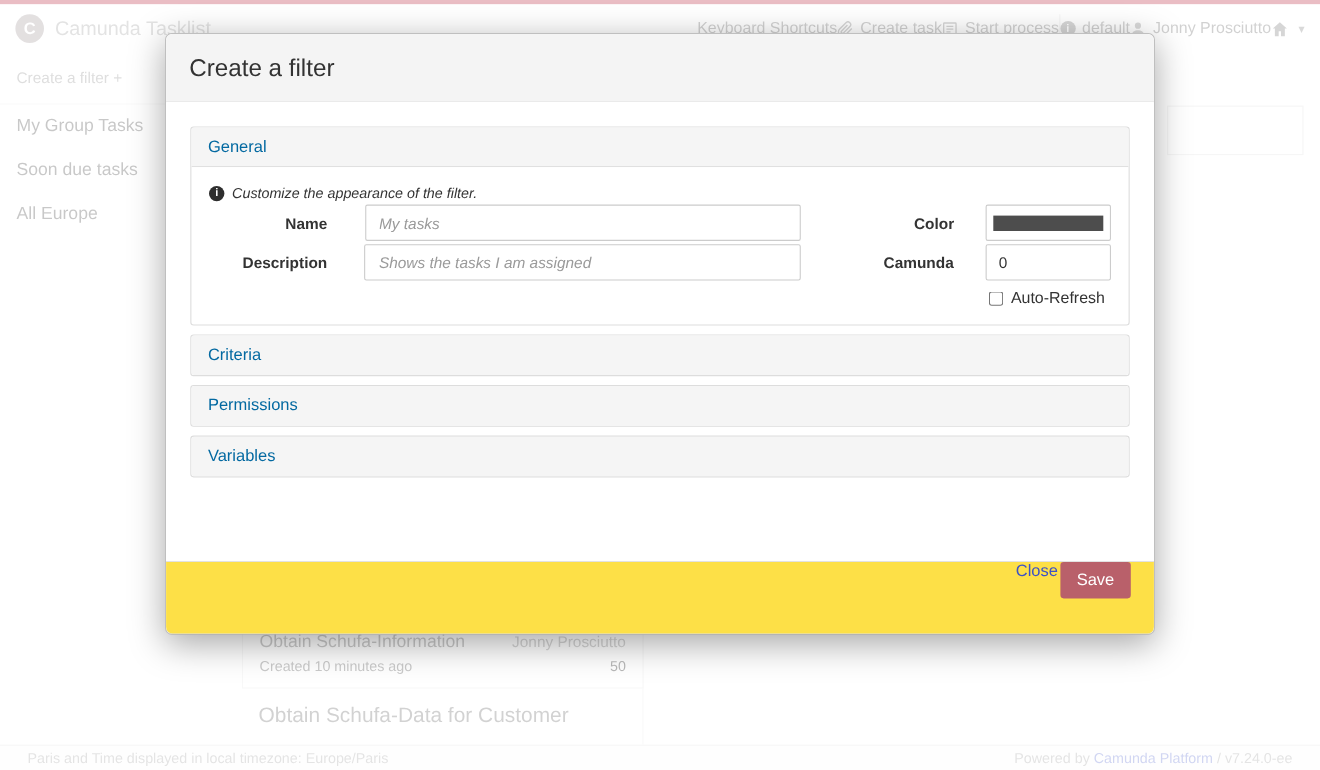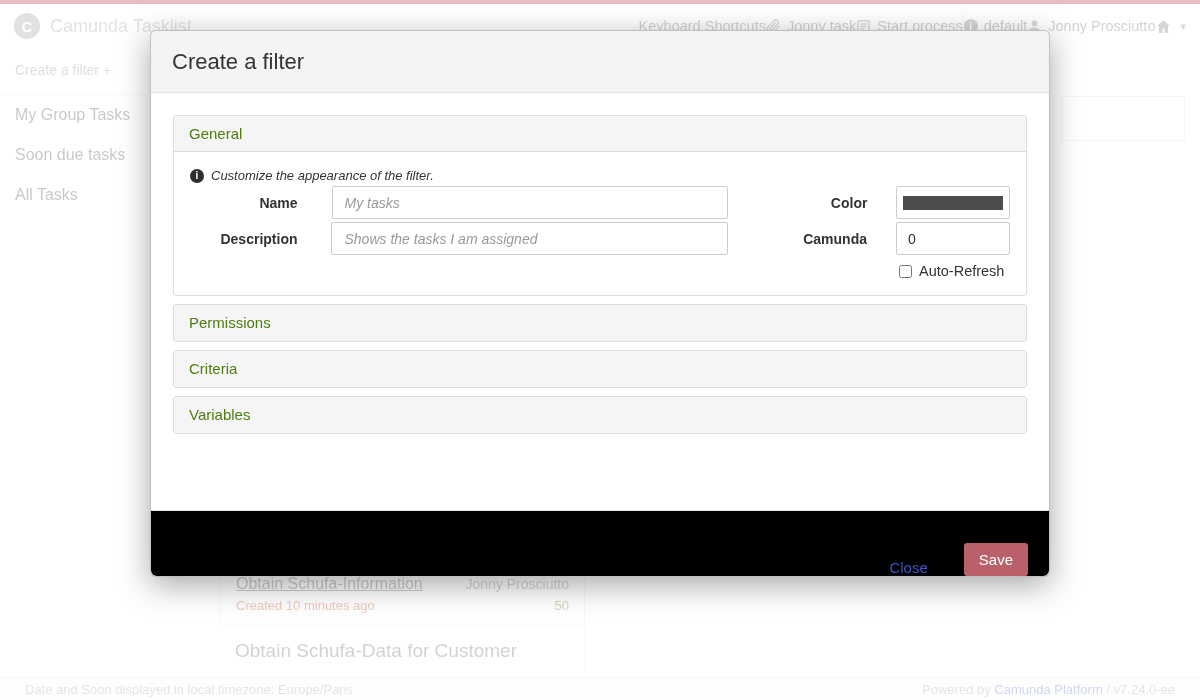--- a/index.html
+++ b/index.html
@@ -23,61 +23,61 @@
   .sidebar { position:absolute; top:48px; left:0; width:220px; }
   .create-filter { padding:14px 16px 16px 15px; font-size:14px; color:#8a8a8a; border-bottom:1px solid #e9e9e9; cursor:pointer; }
   .filter-item { height:40px; line-height:40px; padding-left:15px; font-size:16px; color:#3c3c3c; cursor:pointer; }
   .filter-item--selected { border-left:4px solid #c9545c; padding-left:11px; }
 
   .search-panel { position:absolute; left:1061px; top:96px; width:124px; height:45px; background:#fff; border:1px solid #ddd; }
 
   .tasks-col-border { position:absolute; left:584px; top:560px; bottom:23px; width:1px; background:#e8e8e8; }
   .task-card { position:absolute; left:220px; top:568px; width:365px; height:58px; background:#fff; border:1px solid #e4e4e4; padding:6px 15px 0 15px; }
   .task-row { display:flex; justify-content:space-between; align-items:baseline; }
-  .task-title { font-size:16px; color:#4a4a4a;text-decoration:underline; }
+  .task-title { font-size:16px; color:#4a4a4a; }
   .task-assignee { font-size:14px; color:#6f6f6f; }
-  .task-created { font-size:13px; color:#c2410c; margin-top:5px; }
-  .task-priority { font-size:13px; color:#4d7c0f; }
+  .task-created { font-size:13px; color:#404040; margin-top:5px; }
+  .task-priority { font-size:13px; color:#000000; }
   .detail-title { position:absolute; left:235px; top:640px; font-size:19px; color:#5e5e5e; }
 
   .page-footer { position:absolute; left:0; right:0; bottom:0; height:23px; border-top:1px solid #e2e2e2; background:#fcfcfc; display:flex; justify-content:space-between; align-items:center; padding:0 25px; font-size:13px; color:#9d9d9d; }
   .tz-value { }
   .platform-link { color:#5a6cd0; cursor:pointer; }
 
   
   .overlay { position:absolute; inset:0; background:rgba(255,255,255,0.72); z-index:5; }
 
   
   .modal { position:absolute; left:150px; top:30px; width:900px; height:547px; z-index:10; background:#fff; border:1px solid rgba(0,0,0,0.25); border-radius:6px; box-shadow:0 8px 32px rgba(0,0,0,0.35); display:flex; flex-direction:column; }
   .modal-header { height:62px; flex:0 0 62px; background:#f4f4f4; border-bottom:1px solid #e2e2e2; border-radius:6px 6px 0 0; display:flex; align-items:center; padding:0 21px; }
   .modal-title { font-size:22px; color:#333; }
   .modal-body { flex:1; padding:22px; background:#fff; }
 
   .panel { border:1px solid #ddd; border-radius:3px; background:#fff; }
   .panel + .panel { margin-top:8px; }
-  .panel-heading { background:#f5f5f5; height:36px; line-height:36px; padding:0 15px; font-size:15px; color:#4d7c0f; cursor:pointer; border-radius:3px; }
+  .panel-heading { background:#f5f5f5; height:36px; line-height:36px; padding:0 15px; font-size:15px; color:#0369a1; cursor:pointer; border-radius:3px; }
   .panel--open .panel-heading { border-bottom:1px solid #ddd; border-radius:3px 3px 0 0; }
   .panel-body { padding:16px; }
 
   .hint-row { display:flex; align-items:center; gap:7px; font-size:13px; color:#333; font-style:italic; }
   .hint-badge { width:14px; height:14px; border-radius:50%; background:#2e2e2e; color:#fff; font-size:10px; font-weight:bold; display:inline-flex; align-items:center; justify-content:center; font-style:normal; flex:0 0 14px; }
 
   .form-row { display:flex; align-items:center; margin-top:3px; }
   .lbl { width:108px; text-align:right; font-weight:bold; font-size:14px; color:#333; margin-right:34px; }
   .lbl-r { width:140px; text-align:right; font-weight:bold; font-size:14px; color:#333; margin-right:29px; }
   .inp { width:398px; height:33px; border:1px solid #ccc; border-radius:2px; padding:0 12px; font-size:14px; font-family:inherit; color:#333; }
   .inp::placeholder { font-style:italic; color:#9a9a9a; }
   .inp-sm { width:114px; height:33px; border:1px solid #ccc; border-radius:2px; padding:0 11px; font-size:14px; font-family:inherit; color:#333; }
   .color-box { width:114px; height:33px; border:1px solid #ccc; border-radius:2px; display:flex; align-items:center; padding:0 6px; cursor:pointer; }
   .color-swatch { width:100%; height:14px; background:#4d4d4d; }
 
   .checkbox-row { margin-top:8px; margin-left:709px; display:flex; align-items:center; gap:7px; font-size:14.5px; color:#333; }
   .checkbox-row input { width:13px; height:13px; }
 
-  .modal-footer { height:66px; flex:0 0 66px; background:#000000; border-top:1px solid #e2e2e2; border-radius:0 0 6px 6px; display:flex; align-items:flex-end; justify-content:flex-end; gap:36px; padding:0 21px; }
+  .modal-footer { height:66px; flex:0 0 66px; background:#fde047; border-top:1px solid #e2e2e2; border-radius:0 0 6px 6px; display:flex; align-items:flex-start; justify-content:flex-end; gap:2px; padding:0 21px; }
   .close-btn { background:none; border:none; font-size:15px; color:#3d52c5; cursor:pointer; font-family:inherit; }
   .save-btn { background:#b9606a; border:none; color:#fff; font-size:15px; padding:8px 15px; border-radius:3px; cursor:pointer; font-family:inherit; }
 
   svg.glyph { display:block; }
 </style>
 </head>
 <body>
 
 <div class="screen">
 
@@ -91,21 +91,21 @@
     <div class="nav-right">
       <div class="nav-item">
         <span>Keyboard Shortcuts</span>
       </div>
       <div class="nav-item">
         <span>
           <svg class="glyph" width="15" height="15" viewBox="0 0 24 24" fill="none" stroke="#6b6b6b" stroke-width="2">
               <path d="M21.4 11.05l-9.19 9.19a6 6 0 0 1-8.49-8.49l9.19-9.19a4 4 0 0 1 5.66 5.66l-9.2 9.19a2 2 0 0 1-2.83-2.83l8.49-8.48"></path>
             </svg>
         </span>
-        <span>Jonny task</span>
+        <span>Create task</span>
       </div>
       <div class="nav-item">
         <span>
           <svg class="glyph" width="15" height="15" viewBox="0 0 24 24" fill="none" stroke="#6b6b6b" stroke-width="2">
               <rect x="3" y="3" width="18" height="18" rx="1"></rect>
               <line x1="7" y1="8" x2="17" y2="8"></line>
               <line x1="7" y1="12" x2="17" y2="12"></line>
               <line x1="7" y1="16" x2="13" y2="16"></line>
             </svg>
         </span>
@@ -133,41 +133,41 @@
         </span>
         <span class="caret">▾</span>
       </div>
     </div>
   </div>
 
   <div class="sidebar">
     <div class="create-filter">Create a filter +</div>
     <div class="filter-item">My Group Tasks</div>
     <div class="filter-item">Soon due tasks</div>
-    <div class="filter-item">All Tasks</div>
+    <div class="filter-item">All Europe</div>
   </div>
 
   <div class="search-panel"></div>
   <div class="tasks-col-border"></div>
 
   <div class="task-card">
     <div class="task-row">
       <span class="task-title">Obtain Schufa-Information</span>
       <span class="task-assignee">Jonny Prosciutto</span>
     </div>
     <div class="task-row">
       <span class="task-created">Created 10 minutes ago</span>
       <span class="task-priority">50</span>
     </div>
   </div>
   <div class="detail-title">Obtain Schufa-Data for Customer</div>
 
   <div class="page-footer">
     <div>
-      <span>Date and Soon displayed in local timezone: </span><span class="tz-value">Europe/Paris</span>
+      <span>Paris and Time displayed in local timezone: </span><span class="tz-value">Europe/Paris</span>
     </div>
     <div>
       <span>Powered by </span><span class="platform-link">Camunda Platform</span><span> / v7.24.0-ee</span>
     </div>
   </div>
 
   <div class="overlay"></div>
 
   <div class="modal">
     <div class="modal-header">
@@ -197,24 +197,24 @@
             <input class="inp-sm" type="text" value="0" style="">
           </div>
           <div class="checkbox-row">
             <input type="checkbox" style="">
             <span>Auto-Refresh</span>
           </div>
         </div>
       </div>
 
       <div class="panel">
+        <div class="panel-heading">Criteria</div>
+      </div>
+      <div class="panel">
         <div class="panel-heading">Permissions</div>
-      </div>
-      <div class="panel">
-        <div class="panel-heading">Criteria</div>
       </div>
       <div class="panel">
         <div class="panel-heading">Variables</div>
       </div>
 
     </div>
     <div class="modal-footer">
       <button class="close-btn">Close</button>
       <button class="save-btn">Save</button>
     </div>

